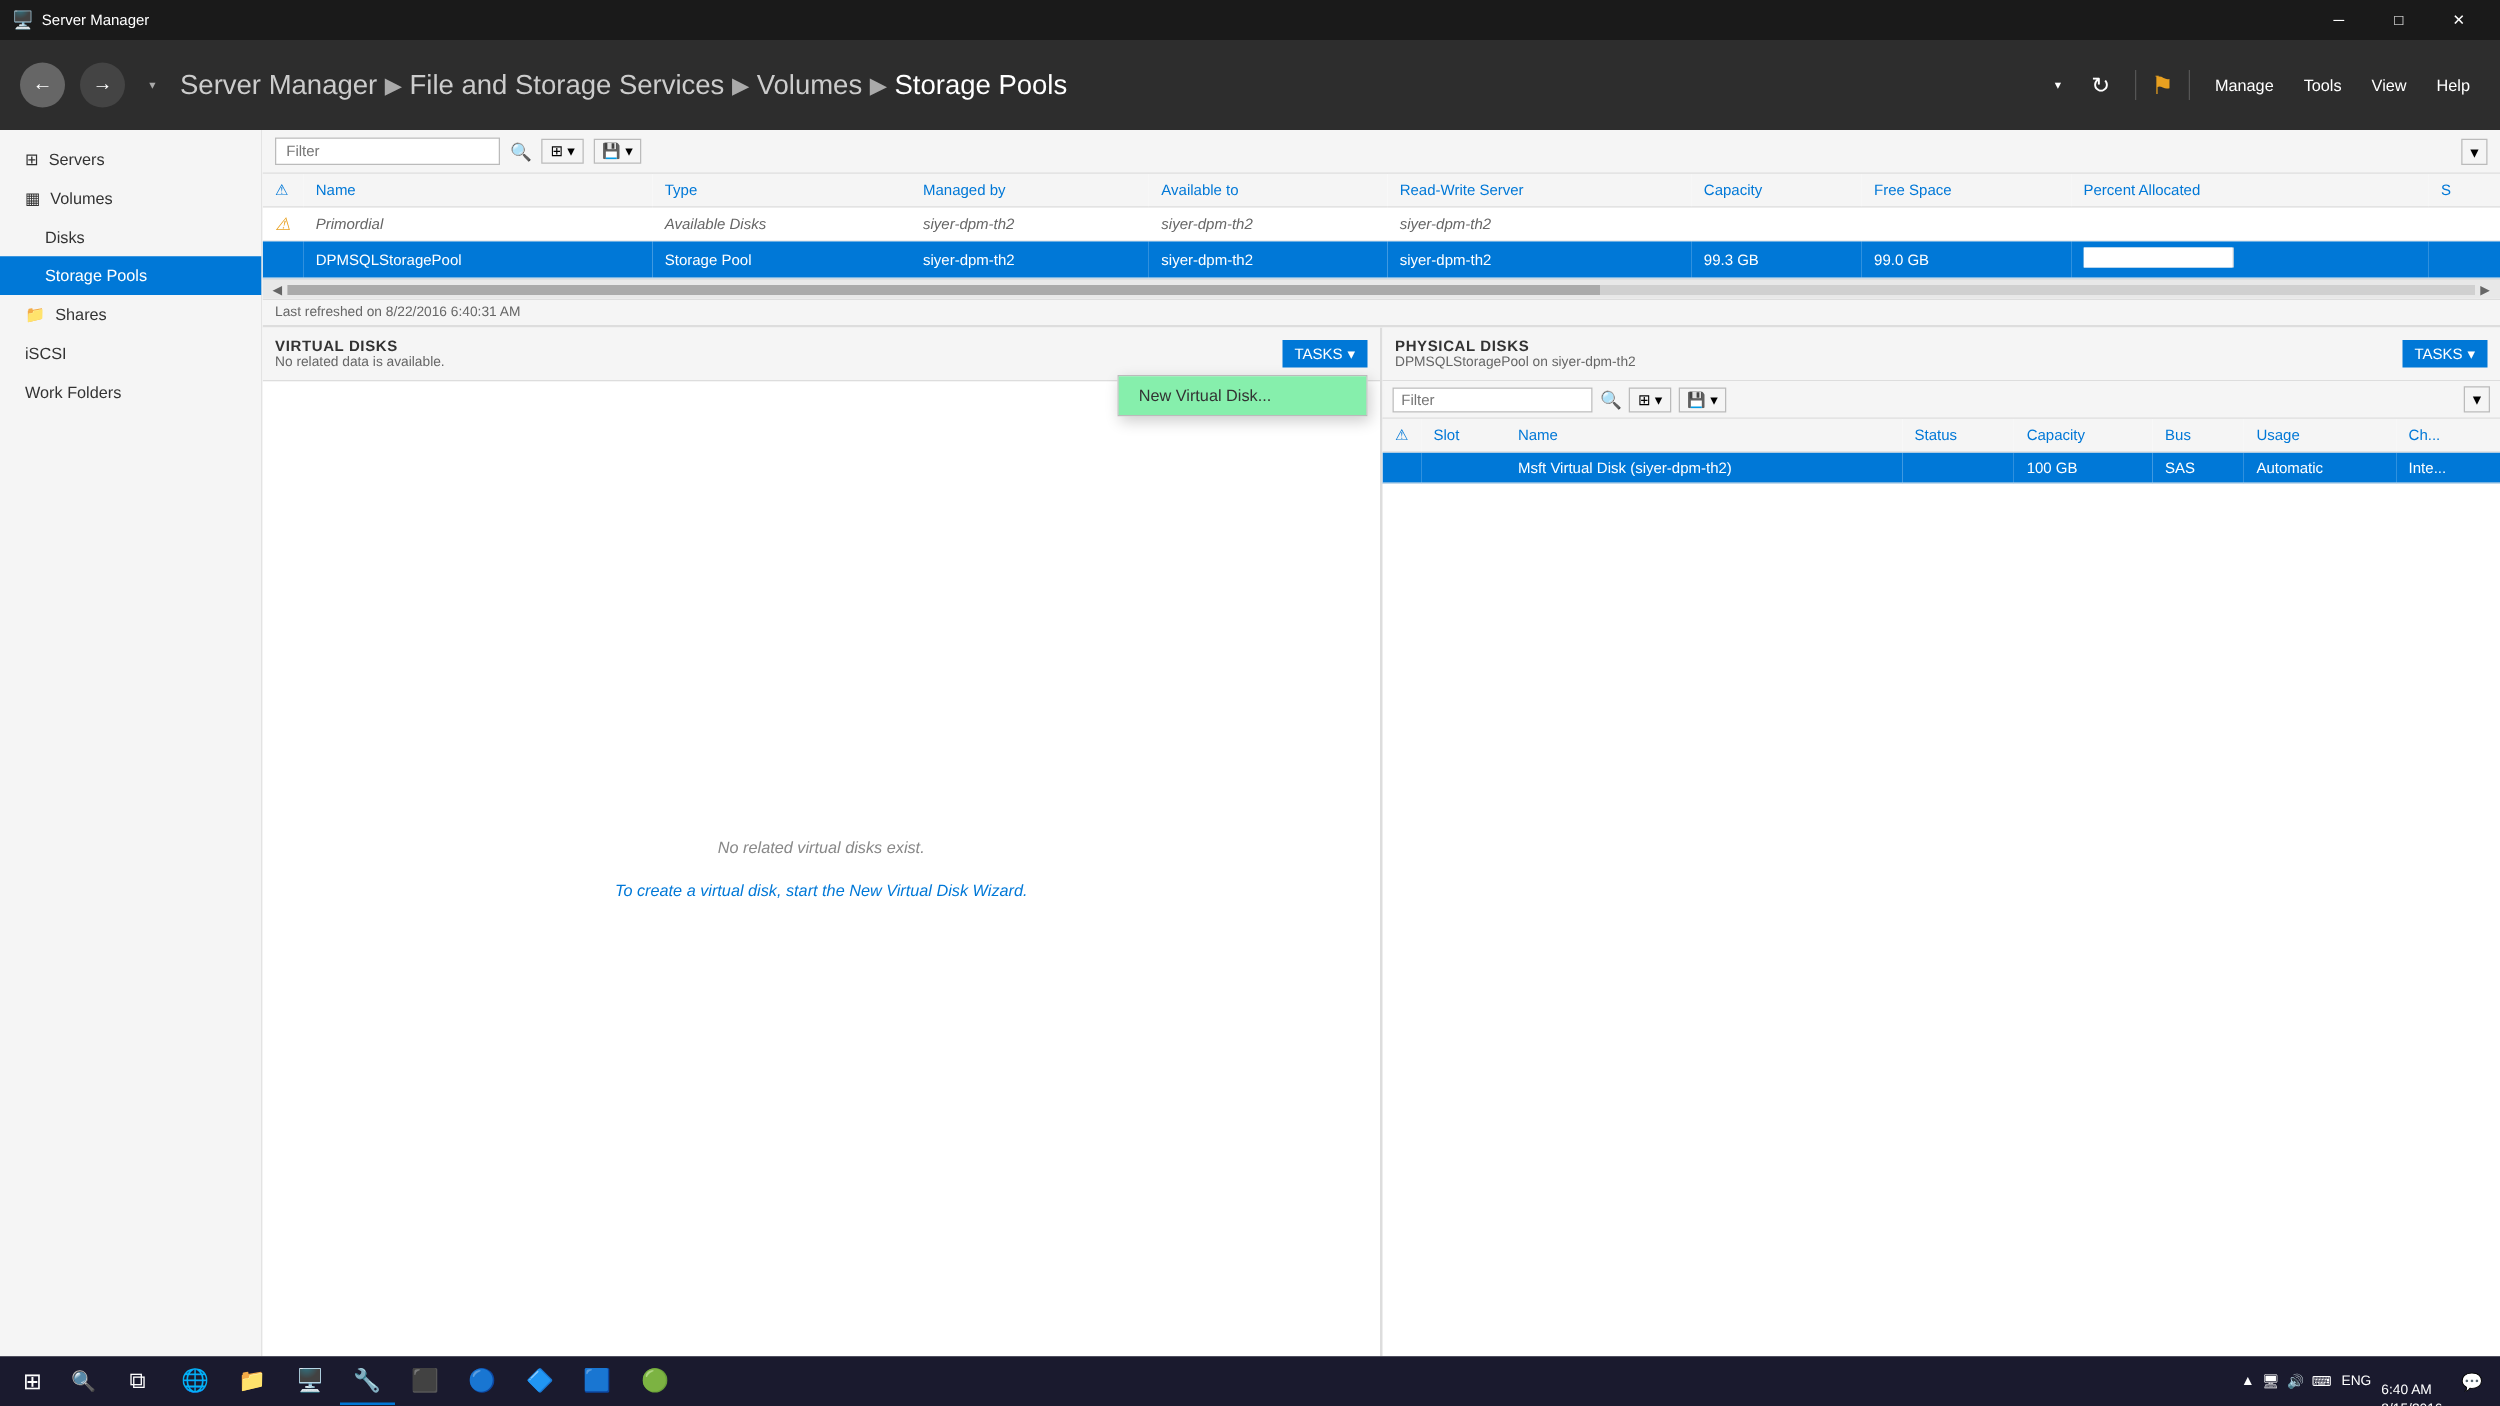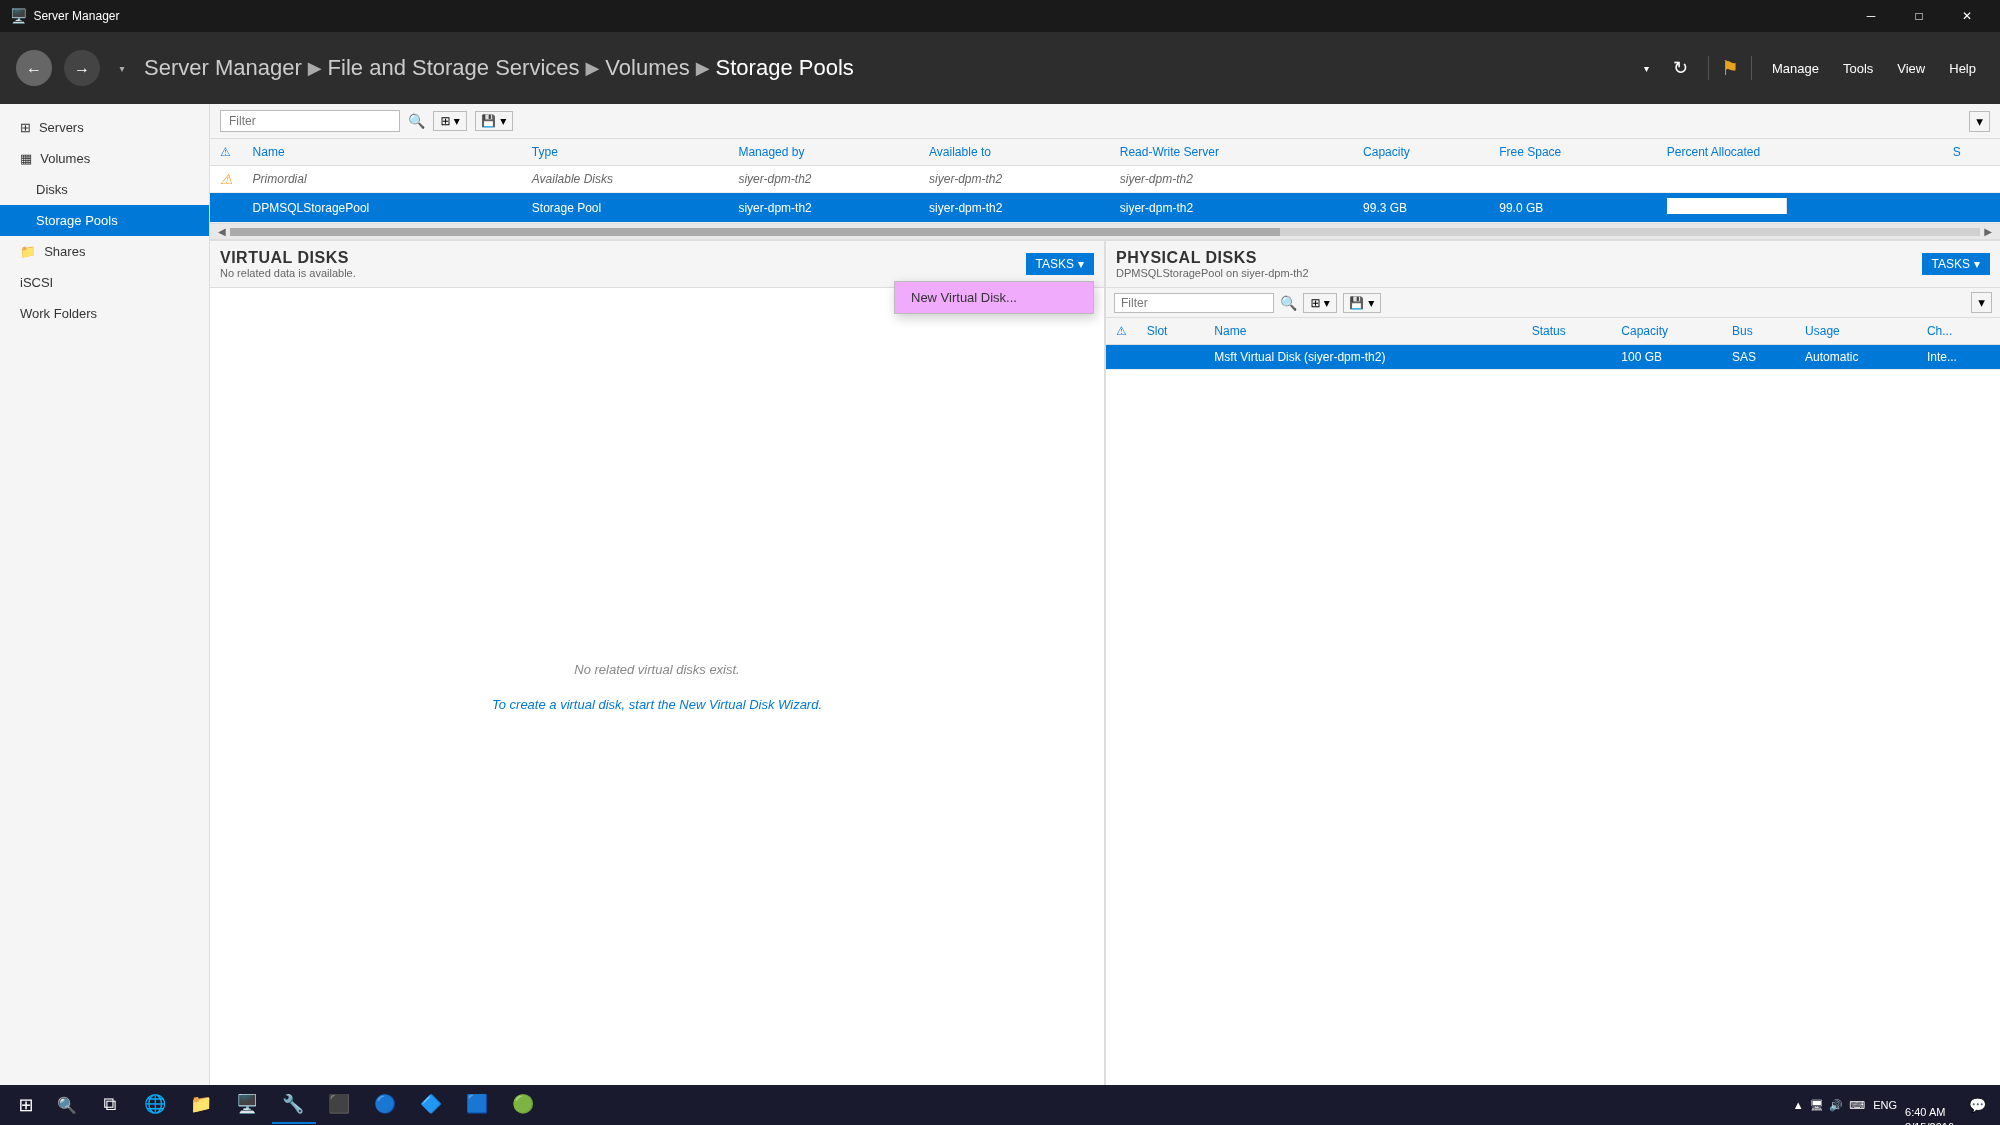--- a/index.html
+++ b/index.html
@@ -142,21 +142,21 @@
     .physical-disks-section { flex: 1; display: flex; flex-direction: column; }
 
     .section-header {
       background: #f5f5f5;
       border-bottom: 1px solid #ddd;
       padding: 8px 10px;
       display: flex;
       align-items: center;
       justify-content: space-between;
     }
-    .section-title { font-size: 16px; font-weight: 700; color: #333; letter-spacing: 0.5px; text-transform: uppercase; }
+    .section-title { font-size: 12px; font-weight: 700; color: #333; letter-spacing: 0.5px; text-transform: uppercase; }
     .section-subtitle { font-size: 11px; color: #666; }
     .tasks-btn {
       background: #0078d7;
       color: #fff;
       border: none;
       padding: 4px 10px;
       cursor: pointer;
       font-size: 12px;
       display: flex;
       align-items: center;
@@ -185,21 +185,21 @@
       box-shadow: 2px 4px 12px rgba(0,0,0,0.2);
       z-index: 100;
       min-width: 200px;
     }
     .dropdown-menu-item {
       padding: 8px 16px;
       cursor: pointer;
       font-size: 13px;
       color: #333;
     }
-    .dropdown-menu-item.highlighted { background: #f0abfc; }
+    .dropdown-menu-item.highlighted { background: #86efac; }
 
     
     .taskbar {
       position: absolute;
       bottom: 0; left: 0; right: 0;
       height: 40px;
       background: #1a1a2e;
       display: flex;
       align-items: center;
       padding: 0 6px;
@@ -348,20 +348,23 @@
       </div>
 
       <div class="scrollbar-area">
         <span class="scroll-arrow">◀</span>
         <div class="scrollbar-track">
           <div class="scrollbar-thumb"></div>
         </div>
         <span class="scroll-arrow">▶</span>
       </div>
 
+      <div class="refresh-bar">
+        <span>Last refreshed on 8/22/2016 6:40:31 AM</span>
+      </div>
     </div>
 
     <div class="bottom-layout">
 
       <div class="virtual-disks-section">
         <div class="section-header">
           <div>
             <div class="section-title">VIRTUAL DISKS</div>
             <div class="section-subtitle">No related data is available.</div>
           </div>

